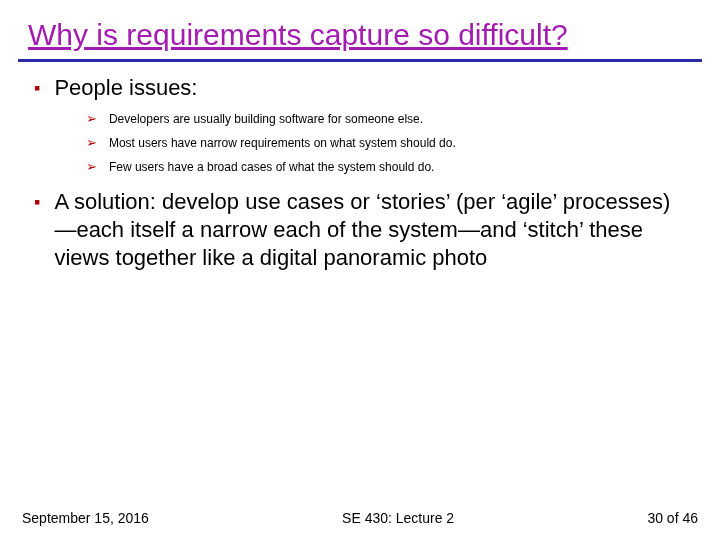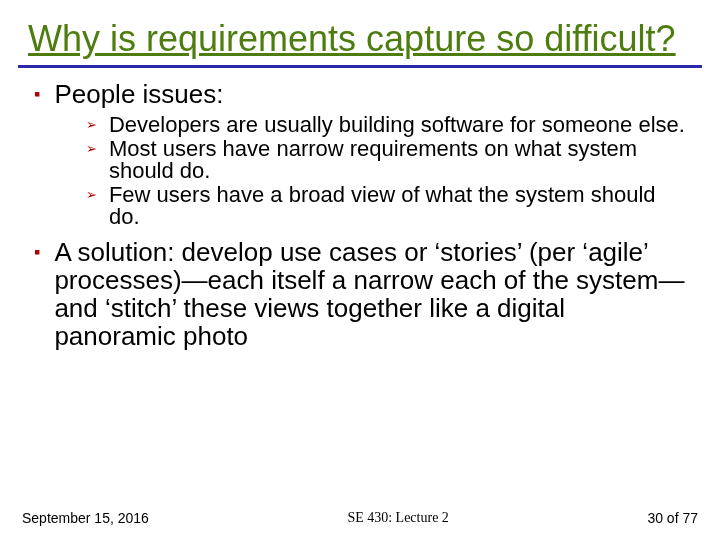--- a/index.html
+++ b/index.html
@@ -10,24 +10,24 @@
     position: relative;
     color: #000;
   }
   .slide {
     width: 720px;
     height: 540px;
     position: relative;
     padding: 18px 28px 0 28px;
   }
   .title {
-    font-size: 36px;
+    font-size: 30px;
     line-height: 1.15;
     text-decoration: underline;
-    color: #4d7c0f;
+    color: #a21caf;
     font-weight: 400;
     margin-bottom: 6px;
   }
   .rule {
     border: none;
     border-top: 3px solid #2a2aa8;
     margin: 4px -10px 12px -10px;
   }
   .bullet-l1 {
     display: flex;
@@ -35,55 +35,55 @@
     margin: 6px 0 6px 6px;
   }
   .bullet-l1 .marker {
     color: #b00000;
     font-size: 18px;
     line-height: 24px;
     margin-right: 14px;
     margin-top: 2px;
   }
   .bullet-l1 .text {
-    font-size: 26px;
+    font-size: 22px;
     line-height: 28px;
     flex: 1;
   }
   .sublist {
     margin: 4px 0 10px 58px;
   }
   .bullet-l2 {
     display: flex;
     align-items: flex-start;
     margin: 2px 0;
   }
   .bullet-l2 .marker {
     color: #b00000;
     font-size: 13px;
     line-height: 22px;
     margin-right: 12px;
   }
   .bullet-l2 .text {
-    font-size: 22px;
+    font-size: 12px;
     line-height: 22px;
     flex: 1;
   }
   .footer {
     position: absolute;
     left: 0;
     right: 0;
     bottom: 14px;
     padding: 0 22px;
     display: flex;
     justify-content: space-between;
     font-size: 14px;
     gap: 37px;
   }
-  .footer .center { flex: 1; text-align: center; font-family: Liberation Serif, serif; }
+  .footer .center { flex: 1; text-align: center; }
   .footer .right { text-align: right; white-space: nowrap; }
 </style>
 </head>
 <body>
 
 <div class="slide">
 
   <h1 class="title">Why is requirements capture so difficult?</h1>
   <hr class="rule">
 
@@ -96,30 +96,30 @@
     <div class="bullet-l2">
       <span class="marker">➢</span>
       <span class="text">Developers are usually building software for someone else.</span>
     </div>
     <div class="bullet-l2">
       <span class="marker">➢</span>
       <span class="text">Most users have narrow requirements on what system should do.</span>
     </div>
     <div class="bullet-l2">
       <span class="marker">➢</span>
-      <span class="text">Few users have a broad view of what the system should do.</span>
+      <span class="text">Few users have a broad cases of what the system should do.</span>
     </div>
   </div>
 
   <div class="bullet-l1">
     <span class="marker">▪</span>
     <span class="text">A solution: develop use cases or ‘stories’ (per ‘agile’ processes)—each itself a narrow each of the system—and ‘stitch’ these views together like a digital panoramic photo</span>
   </div>
 
   <div class="footer">
     <div class="left">September 15, 2016</div>
     <div class="center">SE 430: Lecture 2</div>
     <div class="right">
-      <span>30</span><span> of </span><span>77</span>
+      <span>30</span><span> of </span><span>46</span>
     </div>
   </div>
 
 </div>
 
 </body></html>

